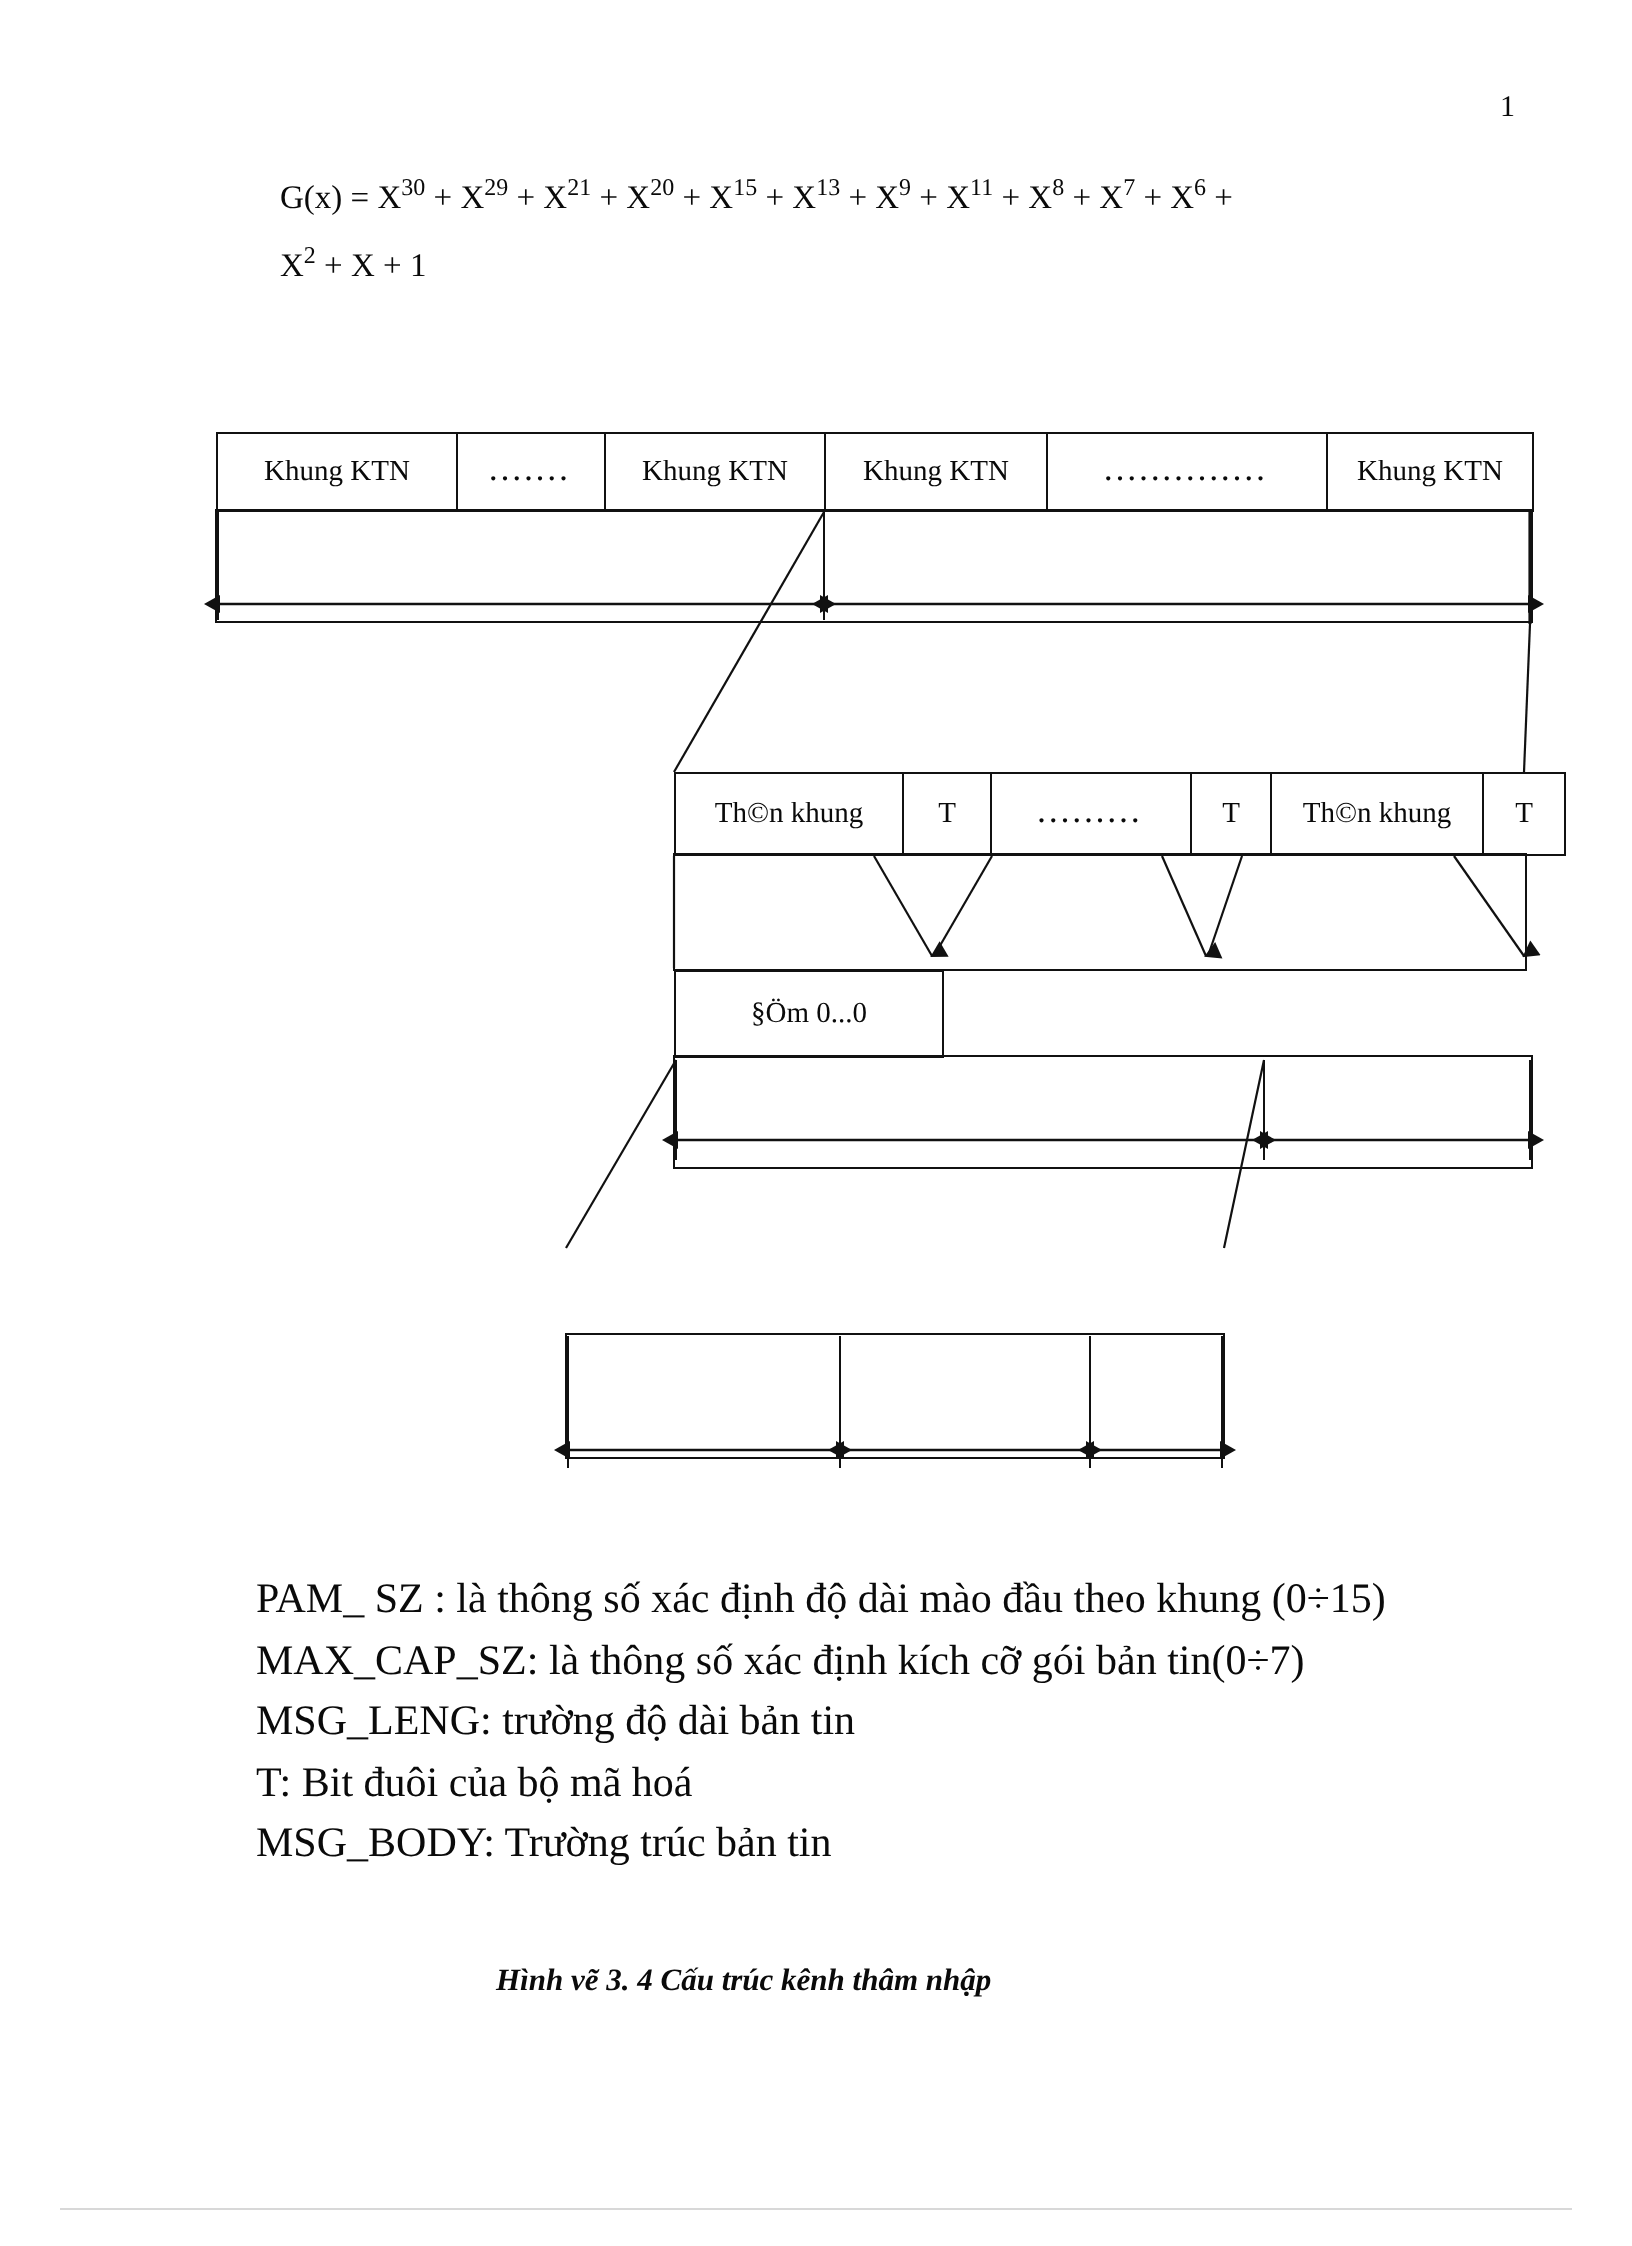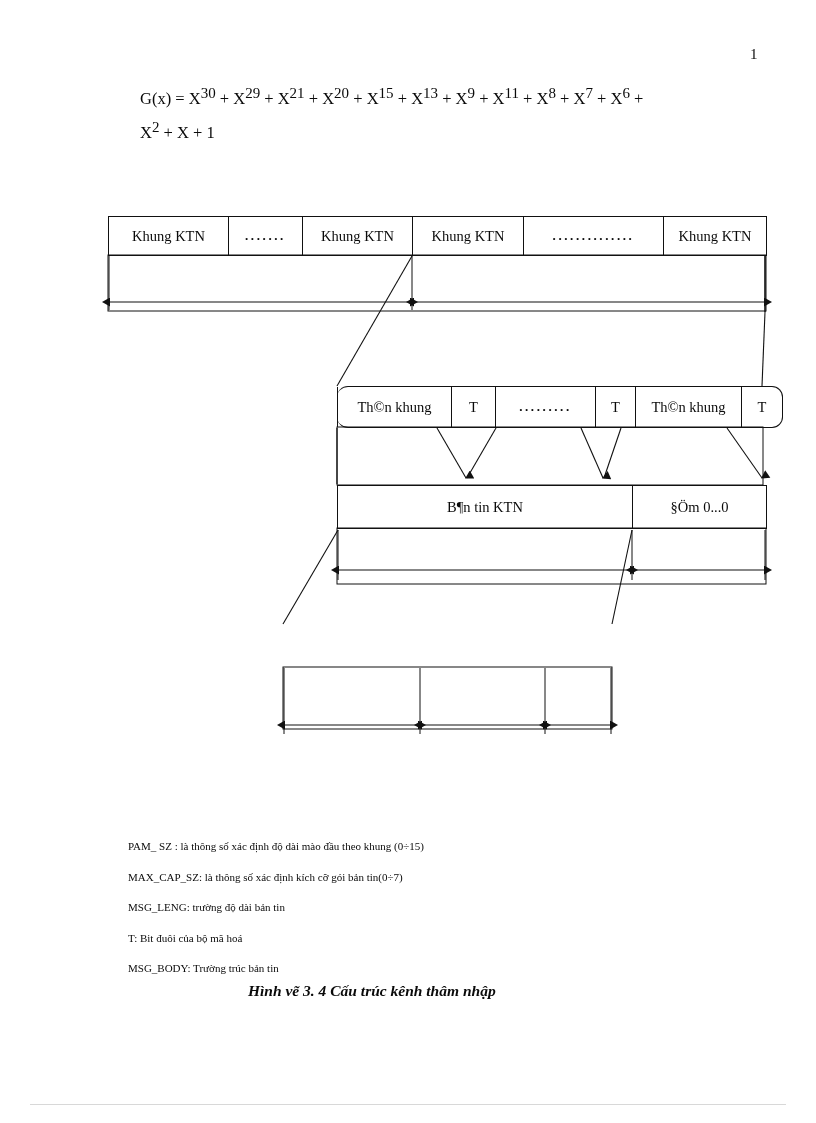--- a/index.html
+++ b/index.html
@@ -17,21 +17,21 @@
   .page-num {
     position:absolute; right:58px; top:46px;
     font-size:15px; letter-spacing:0.5px;
   }
 
   
   .formula {
     position:absolute; left:140px; top:84px; width:620px;
     font-size:16.5px; line-height:30px;
   }
-  .formula sup { font-size:15px; vertical-align:super; line-height:0; }
+  .formula sup { font-size:12px; vertical-align:super; line-height:0; }
   .formula .line2 { display:block; margin-top:4px; }
 
   
   .diagram { position:absolute; left:0; top:0; width:816px; height:1123px; }
   .diagram svg { position:absolute; left:0; top:0; }
 
   
   .tbl { position:absolute; box-sizing:border-box; }
   .tbl .hdr-row, .tbl .body-row { display:flex; box-sizing:border-box; }
   .cell {
@@ -41,22 +41,22 @@
     font-size:14.5px;
     white-space:nowrap;
     overflow:hidden;
   }
   .cell:first-child { border-left:1px solid #111; }
   .hdr-row { border-top:1px solid #111; border-right:1px solid #111; border-bottom:1px solid #111; }
   .dots { letter-spacing:2.6px; font-weight:bold; font-size:13px; }
 
   
   .legend {
-    position:absolute; left:128px; top:831px; width:620px;
-    font-size:11px; line-height:30.5px;
+    position:absolute; left:128px; top:784px; width:620px;
+    font-size:21px; line-height:30.5px;
   }
   .legend div { white-space:nowrap; }
   .caption {
     position:absolute; left:248px; top:982px;
     font-weight:bold; font-style:italic; font-size:15.5px;text-align:right;
   }
 
   
   .footer-rule {
     position:absolute; left:30px; right:30px; bottom:18px;
@@ -135,33 +135,32 @@
           <div class="cell" style="width: 120px;">Khung KTN</div>
           <div class="cell dots" style="width: 74px;">.......</div>
           <div class="cell" style="width: 110px;">Khung KTN</div>
           <div class="cell" style="width: 111px;">Khung KTN</div>
           <div class="cell dots" style="width: 140px;">..............</div>
           <div class="cell" style="width: 103px;">Khung KTN</div>
         </div>
     </div>
 
     <div class="tbl" style="left:337px; top:386px;">
-      <div class="hdr-row" id="row2-cells" style="height:42px;border-radius:11px;">
+      <div class="hdr-row" id="row2-cells" style="height:42px;">
           <div class="cell" style="width: 114px;">Th©n khung</div>
           <div class="cell" style="width: 44px;">T</div>
           <div class="cell dots" style="width: 100px;">.........</div>
           <div class="cell" style="width: 40px;">T</div>
           <div class="cell" style="width: 106px;">Th©n khung</div>
           <div class="cell" style="width: 41px;">T</div>
         </div>
     </div>
 
     <div class="tbl" style="left:337px; top:485px;">
       <div class="hdr-row" id="row3-cells" style="height:44px;">
-          <div class="cell" style="width: 295px;">B¶n tin KTN</div>
           <div class="cell" style="width: 134px;">§Öm 0...0</div>
         </div>
     </div>
 
 
   </div>
 
   <div class="legend" id="legend-list">
       <div>PAM_ SZ : là thông số xác định độ dài mào đầu theo khung (0÷15)</div>
       <div>MAX_CAP_SZ: là thông số xác định kích cỡ gói bản tin(0÷7)</div>

